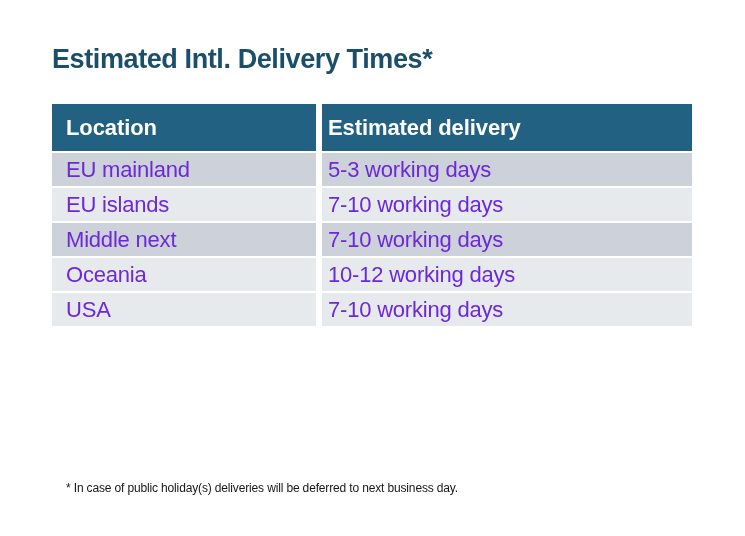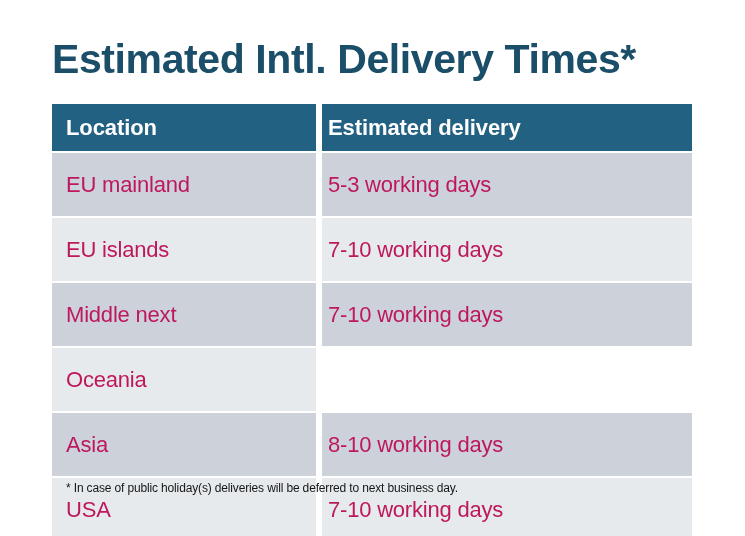--- a/index.html
+++ b/index.html
@@ -12,21 +12,21 @@
     background: #ffffff;
     font-family: "Liberation Sans", sans-serif;
     overflow: hidden;
     position: relative;
   }
 
   #page-title {
     position: absolute;
     left: 52px;
     top: 38px;
-    font-size: 41px;
+    font-size: 27px;
     font-weight: bold;
     letter-spacing: -0.4px;
     color: #1b4e68;
     white-space: nowrap;
     line-height: 42px;
   }
 
   #delivery-table {
     position: absolute;
     left: 52px;
@@ -63,22 +63,22 @@
     background: #236182;
     height: 47px;
     color: #ffffff;
     font-size: 22px;
     font-weight: bold;
     letter-spacing: -0.1px;
   }
 
   .t-body-row .t-col-location,
   .t-body-row .t-col-delivery {
-    height: 63px;
-    color: #be185d;
+    height: 33px;
+    color: #6d28d9;
     font-size: 22px;
     font-weight: normal;
     letter-spacing: -0.2px;
   }
 
   .t-body-row.shade-dark .t-col-location,
   .t-body-row.shade-dark .t-col-delivery {
     background: #ccd1da;
   }
 
@@ -119,26 +119,23 @@
     <div class="t-col-delivery">7-10 working days</div>
   </div>
 
   <div class="t-row t-body-row shade-dark">
     <div class="t-col-location">Middle next</div>
     <div class="t-col-delivery">7-10 working days</div>
   </div>
 
   <div class="t-row t-body-row shade-light">
     <div class="t-col-location">Oceania</div>
+    <div class="t-col-delivery">10-12 working days</div>
   </div>
 
-  <div class="t-row t-body-row shade-dark">
-    <div class="t-col-location">Asia</div>
-    <div class="t-col-delivery">8-10 working days</div>
-  </div>
 
   <div class="t-row t-body-row shade-light">
     <div class="t-col-location">USA</div>
     <div class="t-col-delivery">7-10 working days</div>
   </div>
 
 </div>
 
 <div id="table-footnote">* In case of public holiday(s) deliveries will be deferred to next business day.</div>
 

